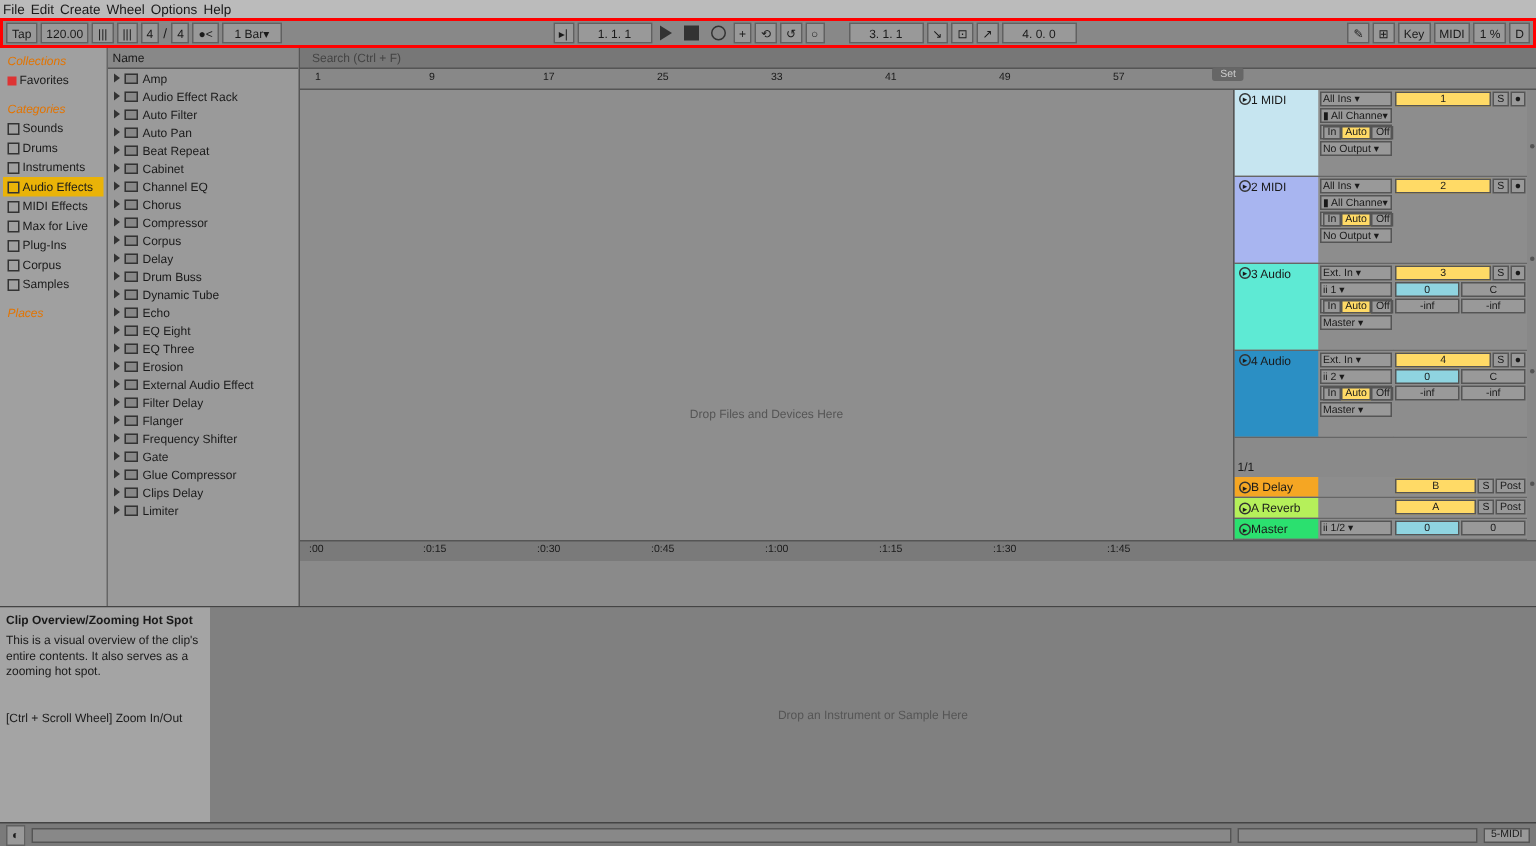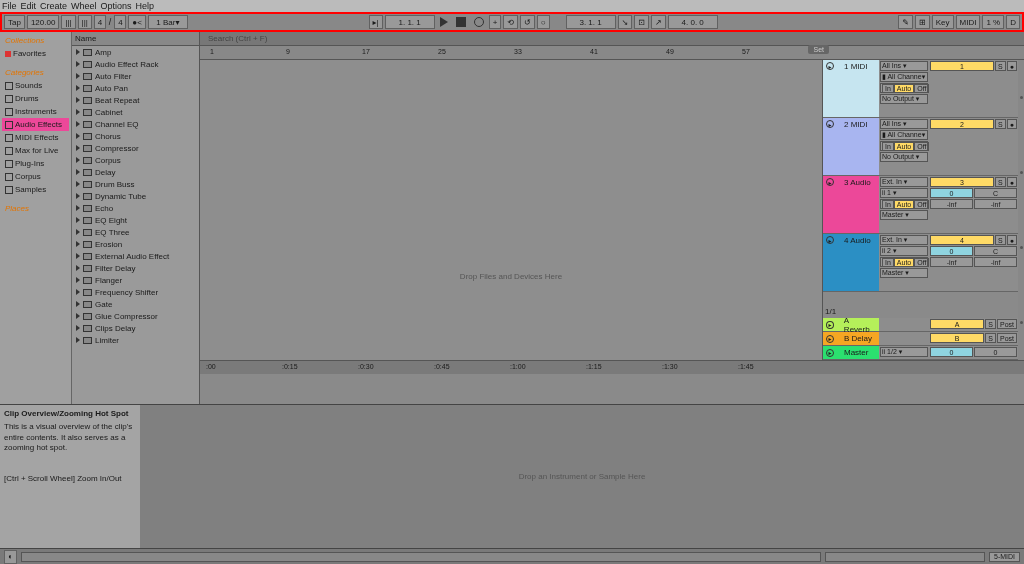--- a/index.html
+++ b/index.html
@@ -11,41 +11,41 @@
 .tb-play { width:0;height:0;border-left:8px solid #333;border-top:5px solid transparent;border-bottom:5px solid transparent;margin:0 3px;}
 .tb-stop { width:10px;height:10px;background:#333;margin:0 3px;}
 .tb-rec { width:10px;height:10px;border-radius:50%;border:1px solid #333;margin:0 3px;}
 .tb-sep { flex:0 0 12px; }
 .main { display:flex; height:372px; }
 .browser { width:200px; background:#9a9a9a; display:flex; border-right:1px solid #555;}
 .col-left { width:72px; background:#a0a0a0; border-right:1px solid #666; padding:2px; }
 .col-right { flex:1; overflow:hidden; position:relative;}
 .sec-hd { font-size:8px; color:#e37400; padding:2px 3px; font-style:italic;}
 .sec-it { font-size:8px; padding:2px 3px; display:flex; align-items:center; gap:2px; cursor:pointer;}
-.sec-it.sel { background:#ec4899; }
+.sec-it.sel { background:#eab308; }
 .sec-it .ic { width:8px;height:8px;border:1px solid #333;font-size:6px;display:flex;align-items:center;justify-content:center;}
 .name-hd { background:#888; padding:2px 3px; font-size:8px; border-bottom:1px solid #555;}
 .dev-list { overflow-y:auto; height:356px;}
 .dev-it { font-size:8px; padding:1.5px 4px; display:flex; align-items:center; gap:3px; cursor:pointer;}
 .dev-it .tri { width:0;height:0;border-left:4px solid #333;border-top:3px solid transparent;border-bottom:3px solid transparent;}
 .dev-it .fld { width:9px;height:7px;border:1px solid #333;background:#888;}
 .arrange { flex:1; position:relative; background:#8a8a8a;}
 .search-row { height:14px; background:#777; border-bottom:1px solid #555; display:flex; align-items:center; padding-left:8px; font-size:8px; color:#444;}
 .ruler { height:14px; background:#888; border-bottom:1px solid #555; position:relative; font-size:7px;}
 .ruler span { position:absolute; top:2px; }
 .set-btn { position:absolute; right:195px; top:13px; background:#666; color:#ccc; font-size:7px; padding:1px 5px; border-radius:2px;}
 .tracks-area { display:flex; height:300px;}
 .timeline { flex:1; background:linear-gradient(to right,#8e8e8e,#8e8e8e); position:relative; border-right:1px solid #555;}
 .drop-txt { position:absolute; left:50%; top:72%; transform:translate(-50%,-50%); font-size:8px; color:#555;}
 .track-heads { width:195px; display:flex; flex-direction:column;}
 .trk { display:flex; height:58px; border-bottom:1px solid #666;}
 .trk.sm { height:14px;}
-.trk-name { width:56px; display:flex; align-items:flex-start; padding:2px 3px; font-size:8px; gap:10px;}
+.trk-name { width:56px; display:flex; align-items:flex-start; padding:2px 3px; font-size:8px; gap:0;}
 .trk-name .pc { width:8px;height:8px;border-radius:50%;border:1px solid #333;display:flex;align-items:center;justify-content:center;font-size:6px;}
-.c1 { background:#c6e5f0;} .c2 { background:#a8b5f0;} .c3 { background:#ec4899;} .c4 { background:#2b8fc4;}
+.c1 { background:#c6e5f0;} .c2 { background:#a8b5f0;} .c3 { background:#5eead4;} .c4 { background:#2b8fc4;}
 .cr1 { background:#b5f05a;} .cr2 { background:#f5a623;} .cm { background:#2be06f;}
 .trk-io { width:50px; background:#8d8d8d; font-size:7px; padding:1px;}
 .trk-io div,.trk-io select { height:10px; border:1px solid #555; margin-bottom:1px; padding:0 1px; display:flex; align-items:center; background:#999; font-size:7px;}
 .trk-mix { flex:1; background:#8d8d8d; padding:1px; font-size:7px;}
 .mix-row { display:flex; gap:1px; margin-bottom:1px; height:10px;}
 .mix-b { border:1px solid #555; display:flex; align-items:center; justify-content:center; padding:0 2px;}
 .mix-b.y { background:#ffda66;} .mix-b.cy { background:#8fd4e0;} .mix-b.g { background:#999;}
 .time-ruler { height:14px; background:#7a7a7a; font-size:7px; position:relative; border-top:1px solid #555;}
 .time-ruler span { position:absolute; top:2px;}
 .bottom { display:flex; height:144px; border-top:1px solid #444;}
@@ -415,42 +415,42 @@
               <div class="mix-row">
                 <span class="mix-b g" style="flex:1">-inf</span>
                 <span class="mix-b g" style="flex:1">-inf</span>
               </div>
             </div>
           </div>
           <div style="flex: 1 1 0%; display: flex; align-items: flex-end; justify-content: flex-start; padding: 2px; font-size: 8px;">
             <span>1/1</span>
           </div>
           <div class="trk sm">
-            <div class="trk-name cr1" style="align-items:center">
-              <span class="pc">▸</span>
-              <span>A Reverb</span>
+            <div class="trk-name cr2" style="align-items:center">
+              <span class="pc">▸</span>
+              <span>B Delay</span>
             </div>
             <div class="trk-io"></div>
             <div class="trk-mix">
               <div class="mix-row">
-                <span class="mix-b y" style="flex:2">A</span>
+                <span class="mix-b y" style="flex:2">B</span>
                 <span class="mix-b g">S</span>
                 <span class="mix-b g">Post</span>
               </div>
             </div>
           </div>
           <div class="trk sm">
-            <div class="trk-name cr2" style="align-items:center">
-              <span class="pc">▸</span>
-              <span>B Delay</span>
+            <div class="trk-name cr1" style="align-items:center">
+              <span class="pc">▸</span>
+              <span>A Reverb</span>
             </div>
             <div class="trk-io"></div>
             <div class="trk-mix">
               <div class="mix-row">
-                <span class="mix-b y" style="flex:2">B</span>
+                <span class="mix-b y" style="flex:2">A</span>
                 <span class="mix-b g">S</span>
                 <span class="mix-b g">Post</span>
               </div>
             </div>
           </div>
           <div class="trk sm">
             <div class="trk-name cm" style="align-items:center">
               <span class="pc">▸</span>
               <span>Master</span>
             </div>

